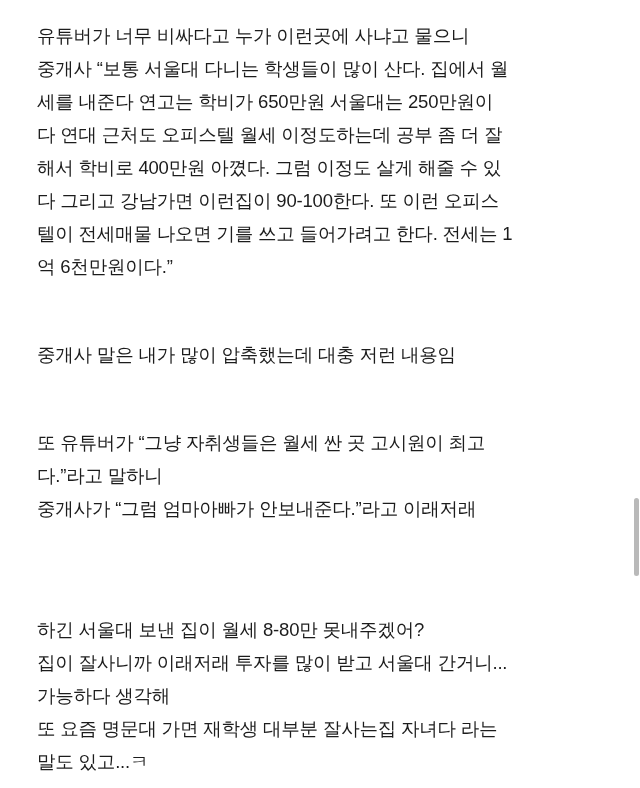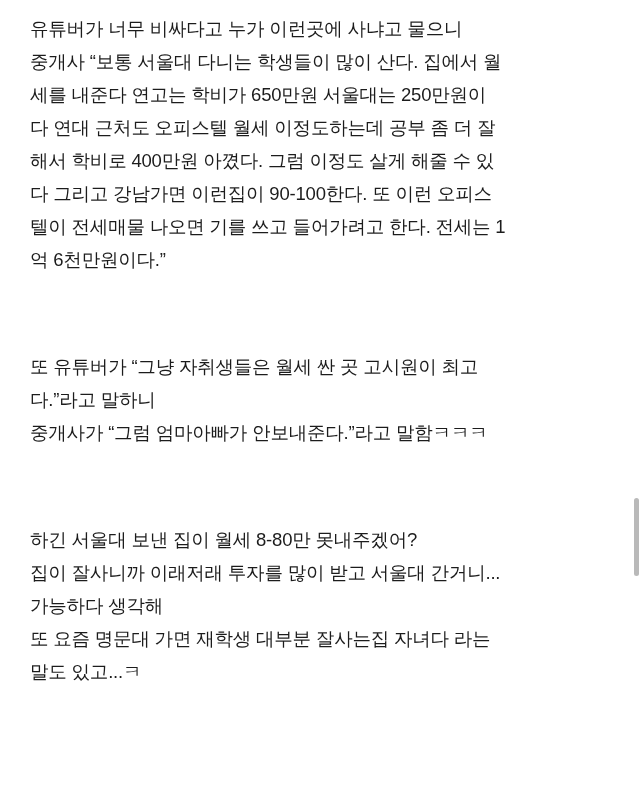--- a/index.html
+++ b/index.html
@@ -22,21 +22,21 @@
     box-sizing: border-box;
     padding: 8px 24px 0 26px;
   }
   .para {
     font-size: 18.5px;
     line-height: 33px;
     letter-spacing: -0.2px;
     color: #1c1c1c;
     white-space: pre-wrap;
     word-break: break-all;
-    margin: 4px;
+    margin: 11px;
   }
   .gap-lg {
     height: 33px;
   }
   .gap-xl {
     height: 66px;
   }
   .scrollbar-track {
     position: absolute;
     top: 0;
@@ -64,26 +64,27 @@
 중개사 “보통 서울대 다니는 학생들이 많이 산다. 집에서 월
 세를 내준다 연고는 학비가 650만원 서울대는 250만원이
 다 연대 근처도 오피스텔 월세 이정도하는데 공부 좀 더 잘
 해서 학비로 400만원 아꼈다. 그럼 이정도 살게 해줄 수 있
 다 그리고 강남가면 이런집이 90-100한다. 또 이런 오피스
 텔이 전세매물 나오면 기를 쓰고 들어가려고 한다. 전세는 1
 억 6천만원이다.”</p>
 
   <div class="gap-lg"></div>
 
+  <p class="para">중개사 말은 내가 많이 압축했는데 대충 저런 내용임</p>
 
   <div class="gap-lg"></div>
 
   <p class="para">또 유튜버가 “그냥 자취생들은 월세 싼 곳 고시원이 최고
 다.”라고 말하니
-중개사가 “그럼 엄마아빠가 안보내준다.”라고 말함ㅋㅋㅋ</p>
+중개사가 “그럼 엄마아빠가 안보내준다.”라고 이래저래</p>
 
   <div class="gap-xl"></div>
 
   <p class="para">하긴 서울대 보낸 집이 월세 8-80만 못내주겠어?
 집이 잘사니까 이래저래 투자를 많이 받고 서울대 간거니...
 가능하다 생각해
 또 요즘 명문대 가면 재학생 대부분 잘사는집 자녀다 라는
 말도 있고...ㅋ</p>
 
 </div>

